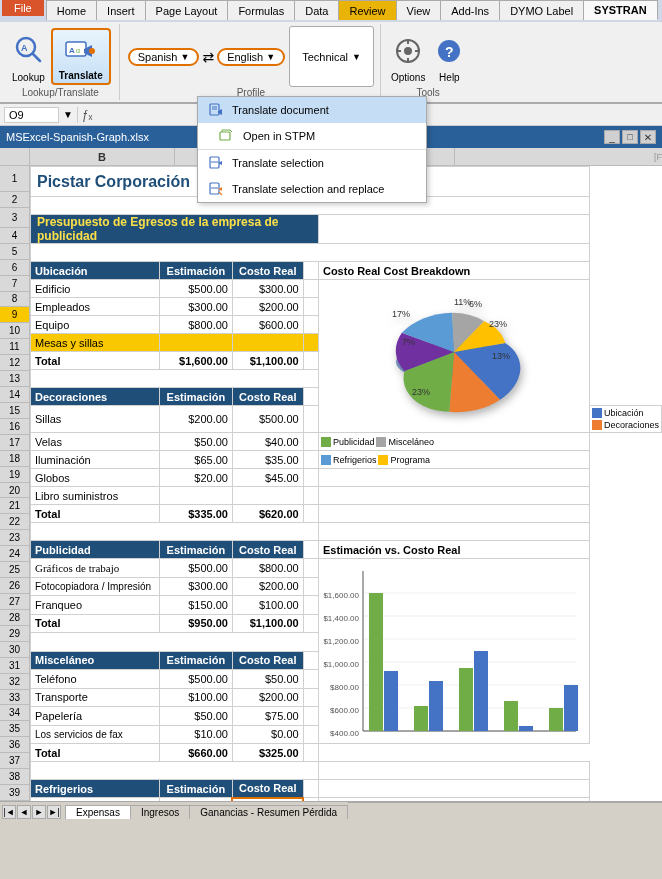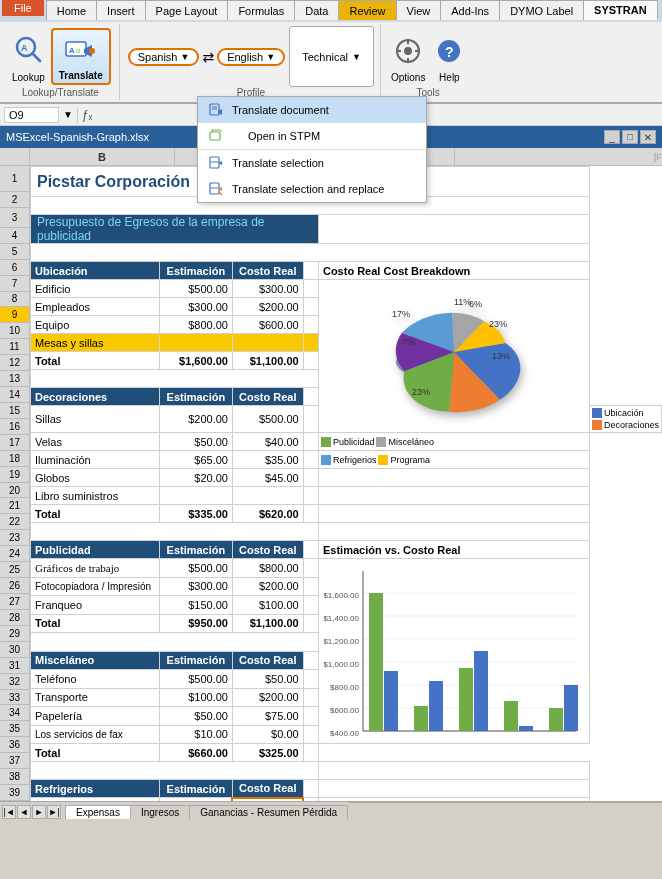--- a/index.html
+++ b/index.html
@@ -112,21 +112,21 @@
     <div style="width:16px; height:16px; display:flex; align-items:center; justify-content:center;">
       <svg width="14" height="14" viewBox="0 0 14 14">
         <rect x="1" y="1" width="9" height="11" rx="1" fill="none" stroke="#4472c4" stroke-width="1.2"></rect>
         <line x1="3" y1="4" x2="8" y2="4" stroke="#4472c4" stroke-width="1"></line>
         <line x1="3" y1="6" x2="8" y2="6" stroke="#4472c4" stroke-width="1"></line>
         <path d="M9 8 L13 6 L13 12 L9 10 Z" fill="#4472c4"></path>
       </svg>
     </div>
     <span>Translate document</span>
   </div>
-  <div style="display:flex; align-items:center; padding:5px 10px; cursor:pointer; gap:24px; font-size:11px;">
+  <div style="display:flex; align-items:center; padding:5px 20px; cursor:pointer; gap:9px; font-size:11px;">
     <div style="width:16px; height:16px; display:flex; align-items:center; justify-content:center;">
       <svg width="14" height="14" viewBox="0 0 14 14">
         <rect x="1" y="3" width="10" height="8" rx="1" fill="none" stroke="#70ad47" stroke-width="1.2"></rect>
         <path d="M3 3 L3 1 L11 1 L13 3" fill="none" stroke="#70ad47" stroke-width="1"></path>
       </svg>
     </div>
     <span>Open in STPM</span>
   </div>
   <div style="height:1px; background:#ddd;"></div>
   <div style="display:flex; align-items:center; padding:5px 10px; cursor:pointer; gap:8px; font-size:11px;">
@@ -232,21 +232,21 @@
             <tr>
           <td colspan="4" style="height:30px; border:1px solid #d0d0d0; padding:0 6px; font-size:16px; font-weight:bold; color:#1f4e79; background:#fff;">Picstar Corporación</td>
           <td style="height:30px; border:1px solid #d0d0d0; padding:0 3px; font-size:11px; width:270px;"></td>
         </tr>
 
         <tr>
           <td colspan="5" style="height:18px; border:1px solid #d0d0d0;"></td>
         </tr>
 
         <tr>
-          <td colspan="4" style="height:22px; border:1px solid #d0d0d0; padding:0 6px; font-size:12px; font-weight:normal; color:#7dd3fc; background:#1f4e79;">Presupuesto de Egresos de la empresa de publicidad</td>
+          <td colspan="4" style="height:22px; border:1px solid #d0d0d0; padding:0 6px; font-size:12px; font-weight:bold; color:#fde047; background:#1f4e79;">Presupuesto de Egresos de la empresa de publicidad</td>
           <td style="height:22px; border:1px solid #d0d0d0; background:#fff;"></td>
         </tr>
 
         <tr>
           <td colspan="5" style="height:18px; border:1px solid #d0d0d0;"></td>
         </tr>
 
         <tr>
           <td style="height:18px; border:1px solid #d0d0d0; padding:0 4px; font-weight:bold; color:#fff; background:#1f4e79; width:145px;">Ubicación</td>
           <td style="height:18px; border:1px solid #d0d0d0; padding:0 4px; font-weight:bold; color:#fff; background:#1f4e79; text-align:center; width:75px;">Estimación</td>

